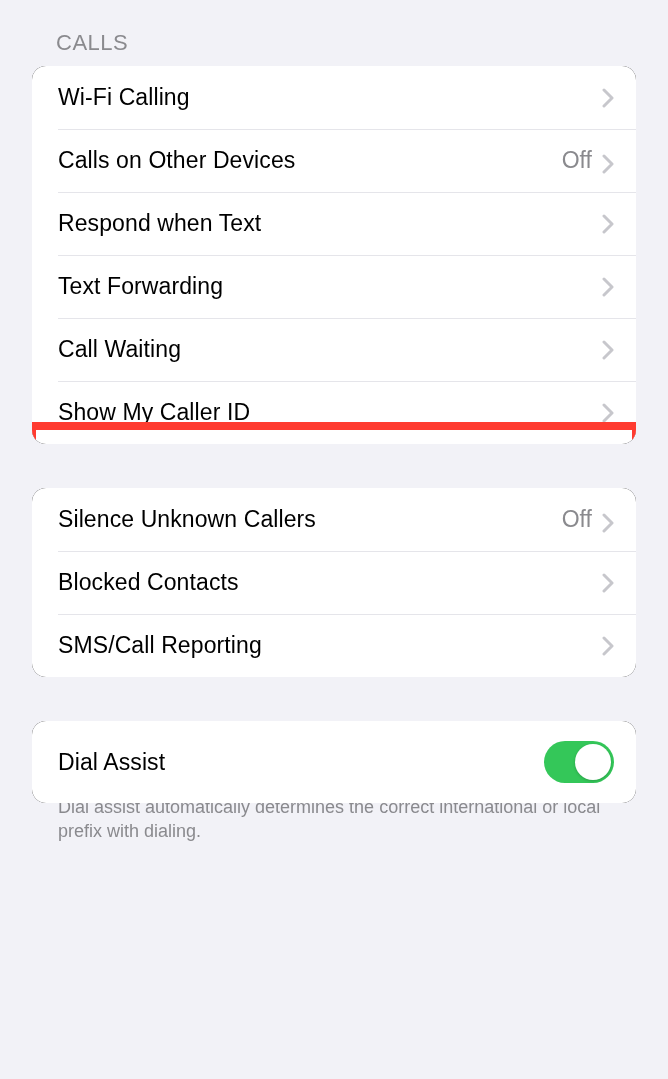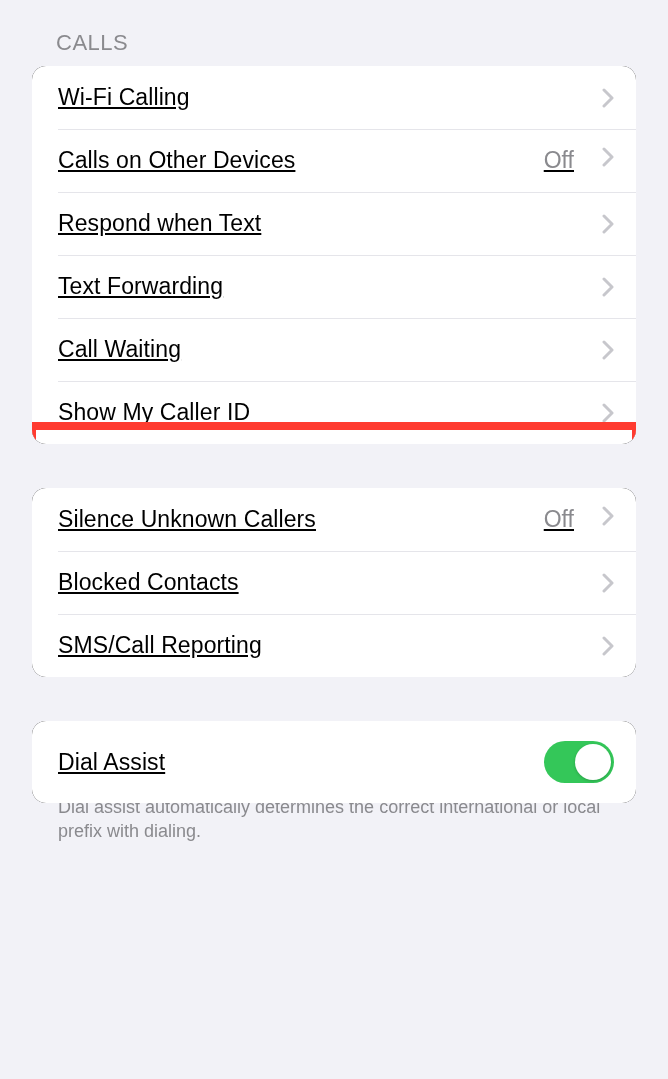--- a/index.html
+++ b/index.html
@@ -20,21 +20,20 @@
       letter-spacing: 0.5px;
       padding: 10px 24px 10px 24px;
       font-weight: 400;
     }
     .group {
       background: #000000;
       border-radius: 14px;
       overflow: hidden;
       margin-bottom: 44px;
       position: relative;
-      text-decoration: underline;
     }
     .row {
       display: flex;
       align-items: center;
       justify-content: space-between;
       padding: 18px 22px 18px 26px;
       background: #fff;
       cursor: pointer;
       position: relative;
     }
@@ -48,22 +47,22 @@
       background: #e5e5ea;
     }
     .row-label {
       font-size: 23px;
       color: #000;
       font-weight: 400;
       letter-spacing: 0.1px;
     }
     .row-right {
       display: flex;
-      align-items: flex-start;
-      gap: 28px;
+      align-items: flex-end;
+      gap: 10px;
     }
     .row-value {
       font-size: 23px;
       color: #8a8a8e;
     }
     .chevron {
       width: 12px;
       height: 20px;
       display: flex;
       align-items: center;

